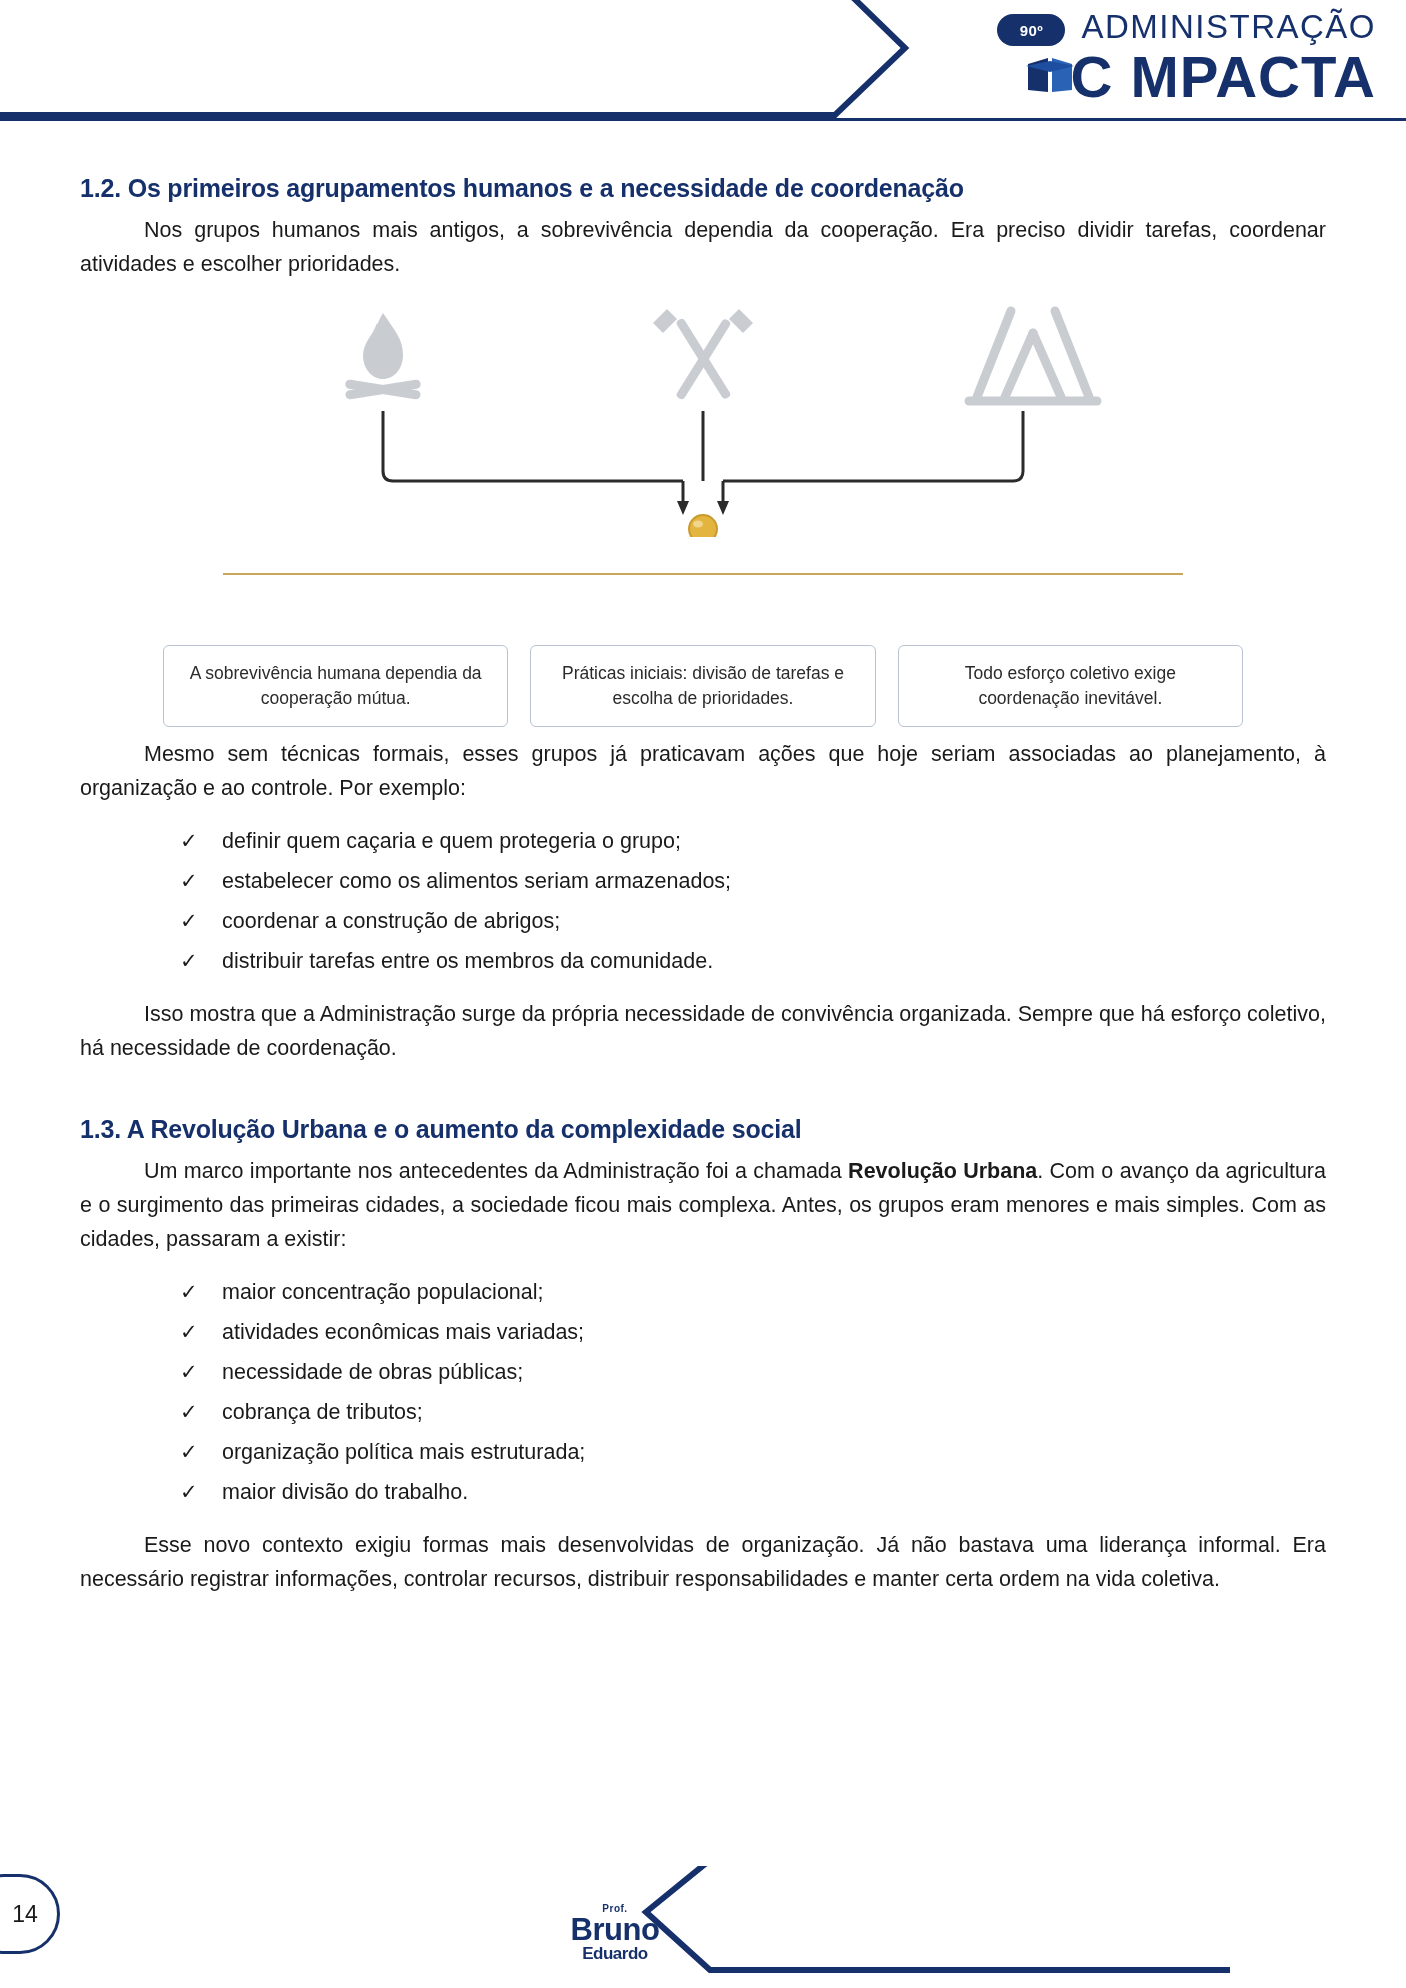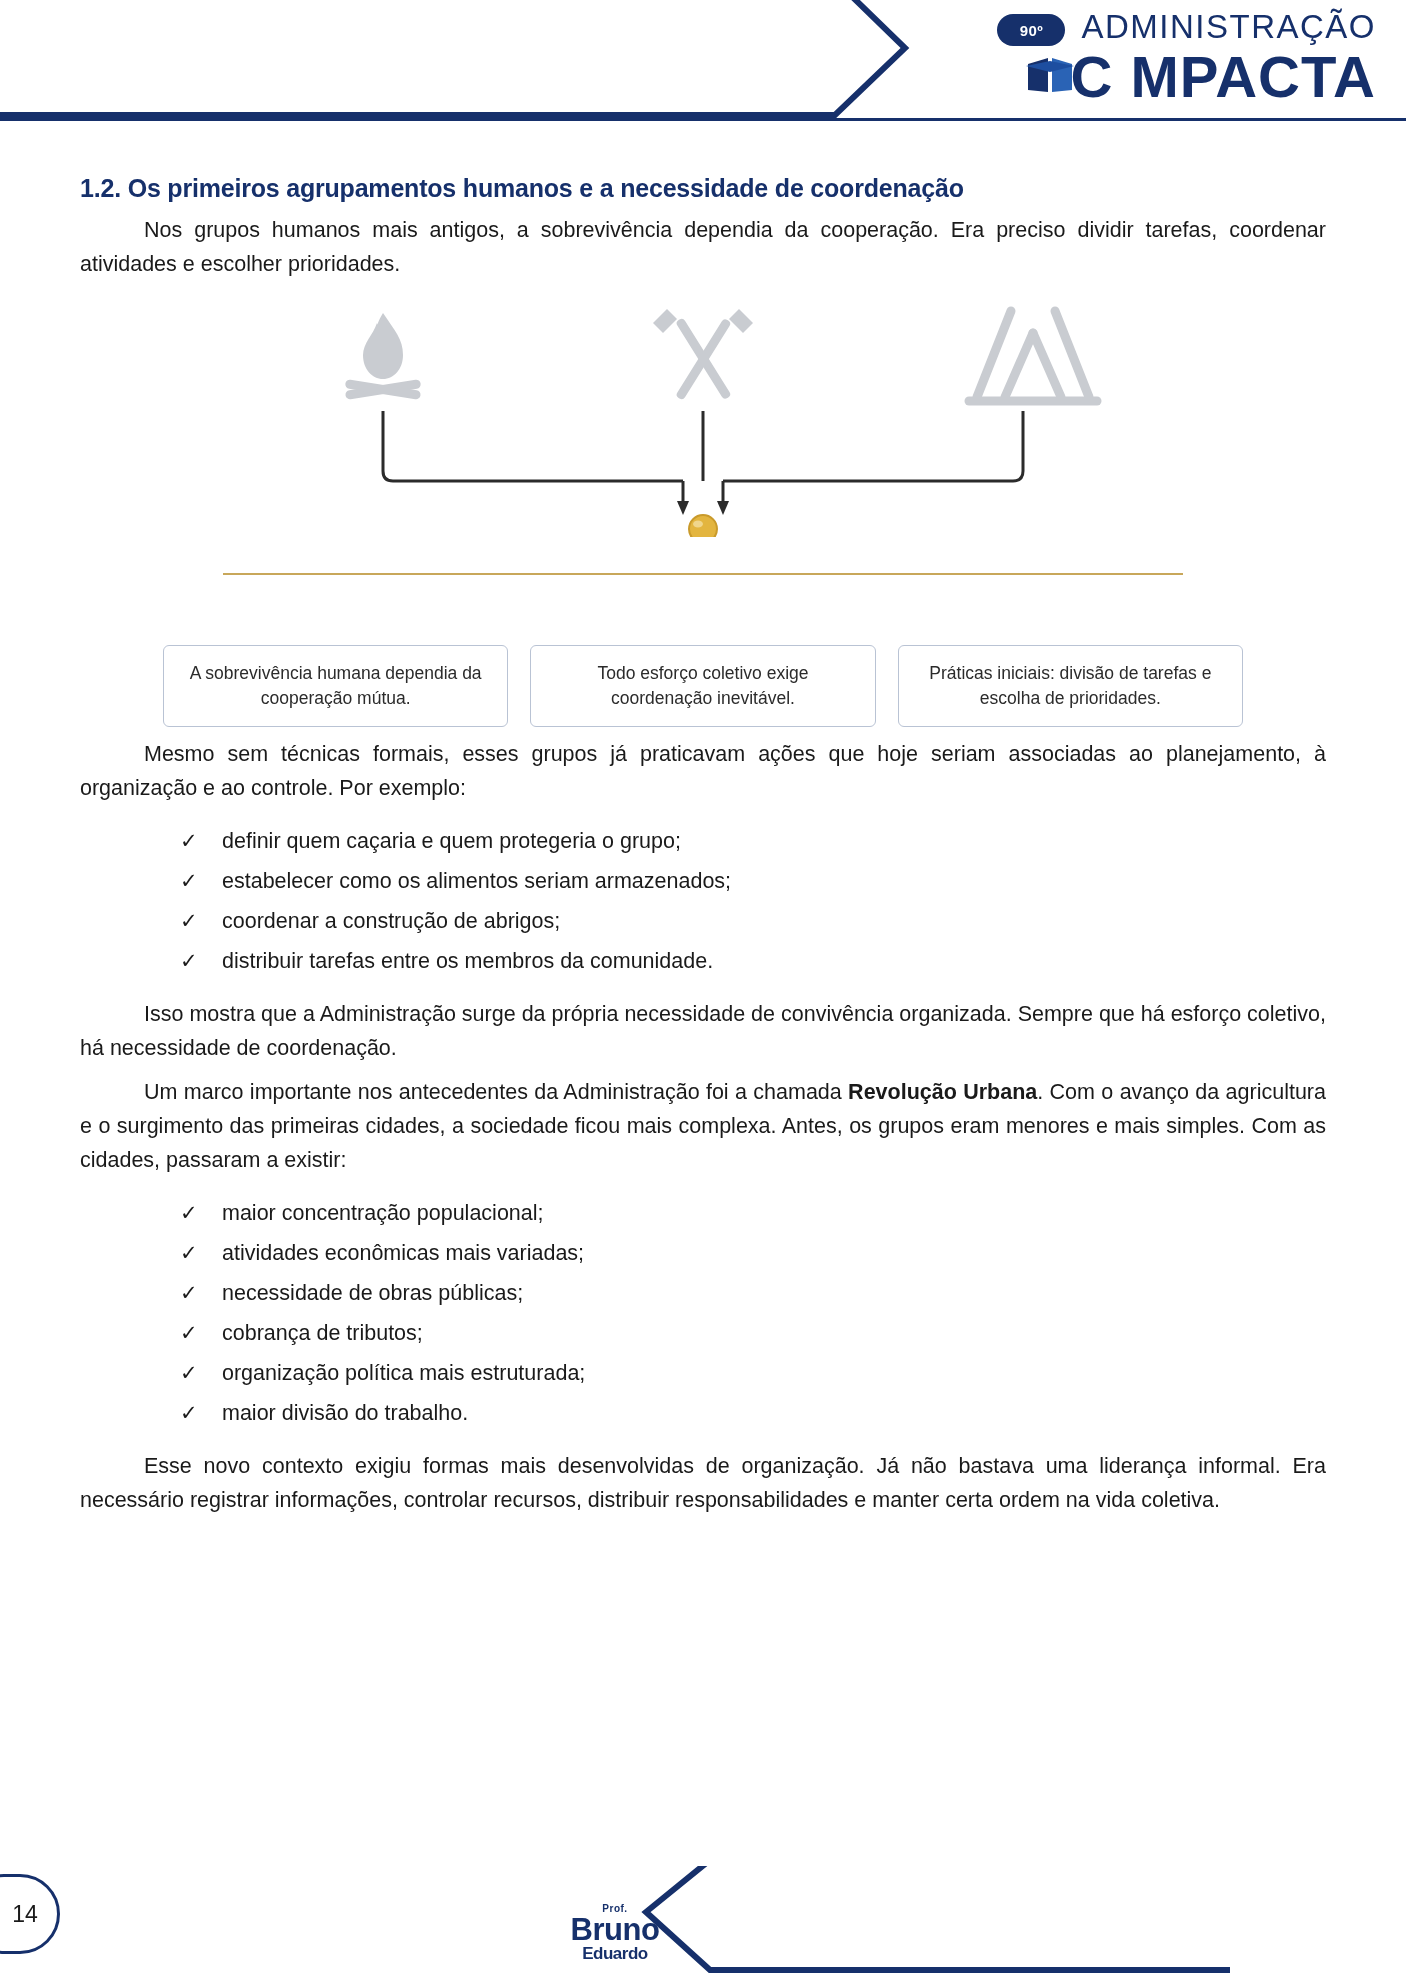--- a/index.html
+++ b/index.html
@@ -336,35 +336,36 @@
       </g>
       <circle cx="540" cy="132" r="14" fill="#e3b53f" stroke="#c99a2b" stroke-width="2"></circle>
       <ellipse cx="535" cy="127" rx="5" ry="3.5" fill="#f0d68c"></ellipse>
     </svg>
 
     <div class="fig-divider"></div>
   </div>
 
   <div class="cards">
     <div class="card">A sobrevivência humana dependia da cooperação mútua.</div>
+    <div class="card">Práticas iniciais: divisão de tarefas e escolha de prioridades.</div>
     <div class="card">Todo esforço coletivo exige coordenação inevitável.</div>
-    <div class="card">Práticas iniciais: divisão de tarefas e escolha de prioridades.</div>
   </div>
 
   <p class="para indent just-all">Mesmo sem técnicas formais, esses grupos já praticavam ações que hoje seriam associadas ao planejamento, à organização e ao controle. Por exemplo:</p>
 
   <ul class="check-list">
     <li><span class="chk">✓</span><span>definir quem caçaria e quem protegeria o grupo;</span></li>
     <li><span class="chk">✓</span><span>estabelecer como os alimentos seriam armazenados;</span></li>
     <li><span class="chk">✓</span><span>coordenar a construção de abrigos;</span></li>
     <li><span class="chk">✓</span><span>distribuir tarefas entre os membros da comunidade.</span></li>
   </ul>
 
   <p class="para indent just-all">Isso mostra que a Administração surge da própria necessidade de convivência organizada. Sempre que há esforço coletivo, há necessidade de coordenação.</p>
 
+  <h2 class="section-title">1.3. A Revolução Urbana e o aumento da complexidade social</h2>
 
   <p class="para indent just-all"><span>Um marco importante nos antecedentes da Administração foi a chamada </span><b>Revolução Urbana</b><span>. Com o avanço da agricultura e o surgimento das primeiras cidades, a sociedade ficou mais complexa. Antes, os grupos eram menores e mais simples. Com as cidades, passaram a existir:</span></p>
 
   <ul class="check-list">
     <li><span class="chk">✓</span><span>maior concentração populacional;</span></li>
     <li><span class="chk">✓</span><span>atividades econômicas mais variadas;</span></li>
     <li><span class="chk">✓</span><span>necessidade de obras públicas;</span></li>
     <li><span class="chk">✓</span><span>cobrança de tributos;</span></li>
     <li><span class="chk">✓</span><span>organização política mais estruturada;</span></li>
     <li><span class="chk">✓</span><span>maior divisão do trabalho.</span></li>

